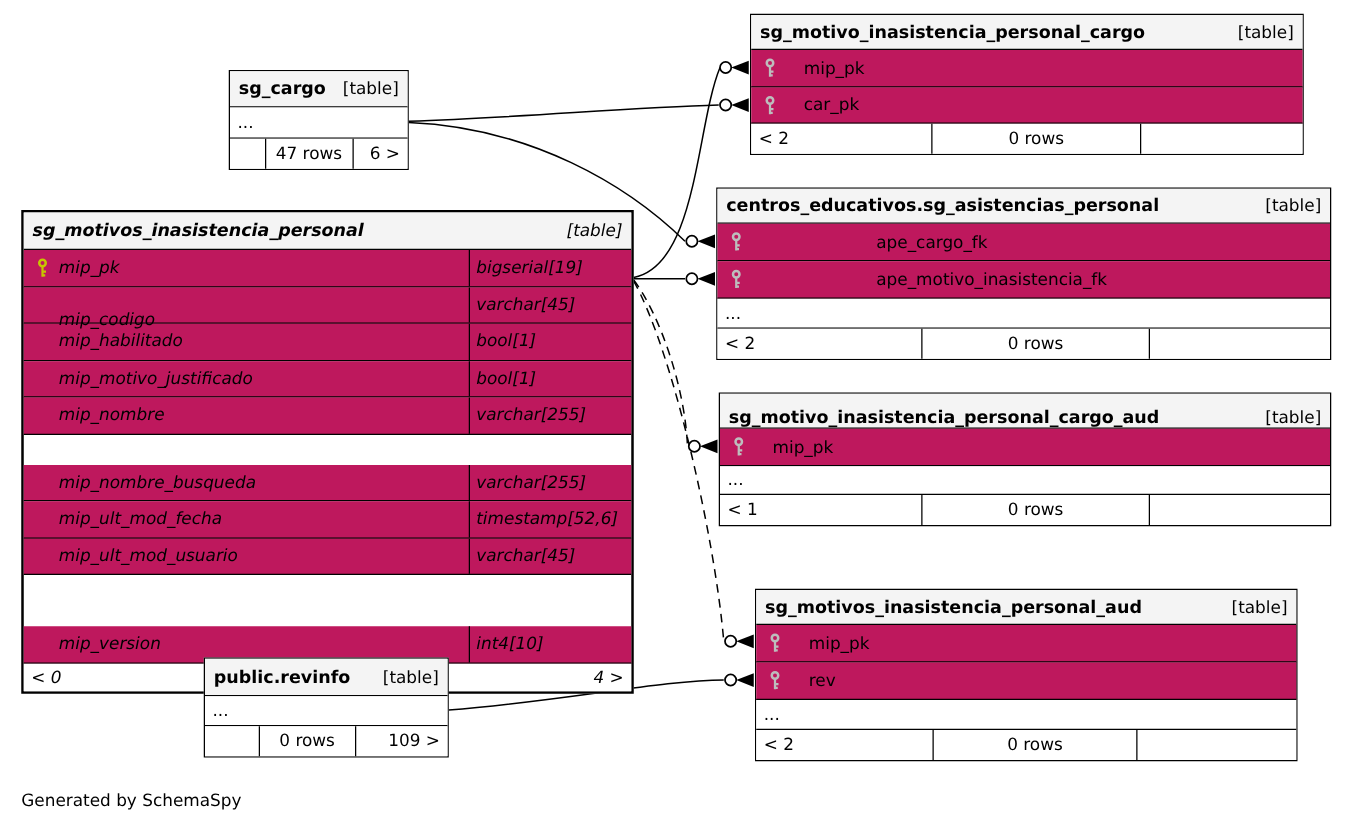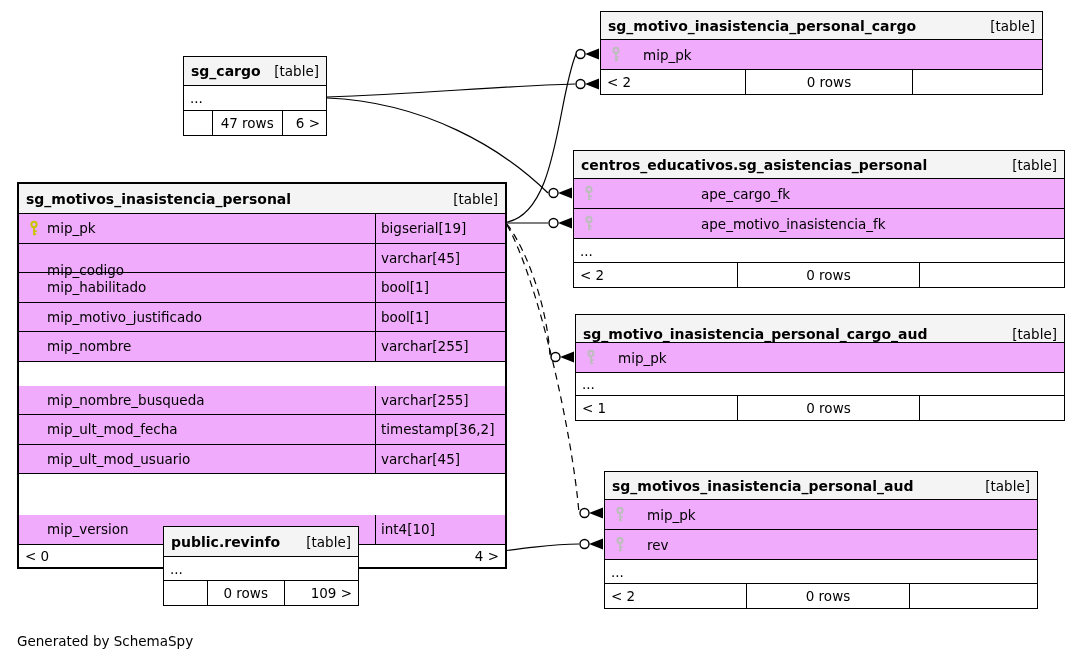--- a/index.html
+++ b/index.html
@@ -16,21 +16,21 @@
   .tbl.emph{border-width:2px;}
   .tbl-header{
     background:#f4f4f4;border-bottom:1px solid #000;
     display:flex;justify-content:space-between;align-items:center;
     padding:0 7px;box-sizing:border-box;white-space:nowrap;
   }
   .tbl-title{font-weight:bold;font-size:14px;}
   .tbl-tag{font-size:13.5px;padding-left:12px;}
   .trow{
     border-bottom:1px solid #000;display:flex;align-items:center;
-    box-sizing:border-box;padding-left:9px;white-space:nowrap;background:#f0abfc;
+    box-sizing:border-box;padding-left:9px;white-space:nowrap;background:#be185d;
   }
   .icon-slot{width:19px;display:flex;align-items:center;justify-content:flex-start;flex:0 0 19px;}
   .col-name{display:inline-block;}
   .type-cell{
     border-left:1px solid #000;align-self:stretch;display:flex;align-items:center;
     padding-left:5px;box-sizing:border-box;flex:0 0 auto;
   }
   .name-area{display:flex;align-items:center;flex:1 1 auto;align-self:stretch;}
   .ellipsis-row{border-bottom:1px solid #000;display:flex;align-items:center;
     padding-left:6px;box-sizing:border-box;background:#fff;}
@@ -93,20 +93,31 @@
         <div class="name-area">
           <span class="icon-slot">
             <svg width="12" height="17" viewBox="0 0 12 17">
               <circle cx="6" cy="4.4" r="2.6" fill="none" stroke="#bdbdbd" stroke-width="2"></circle>
               <path d="M6,7 L6,15.3 M6,11.2 L8.8,11.2 M6,14.2 L8.2,14.2" stroke="#bdbdbd" stroke-width="1.8" fill="none"></path>
             </svg>
           </span>
           <span class="col-name" style="margin-left: 14px;">mip_pk</span>
         </div>
       </div>
+      <div class="trow" style="height: 29px;">
+        <div class="name-area">
+          <span class="icon-slot">
+            <svg width="12" height="17" viewBox="0 0 12 17">
+              <circle cx="6" cy="4.4" r="2.6" fill="none" stroke="#bdbdbd" stroke-width="2"></circle>
+              <path d="M6,7 L6,15.3 M6,11.2 L8.8,11.2 M6,14.2 L8.2,14.2" stroke="#bdbdbd" stroke-width="1.8" fill="none"></path>
+            </svg>
+          </span>
+          <span class="col-name" style="margin-left: 14px;">car_pk</span>
+        </div>
+      </div>
       <div class="tfooter" style="height: 24px;">
         <div class="fcell left" style="width: 146px;">&lt; 2</div>
         <div class="fcell center" style="width: 167px;">0 rows</div>
         <div class="fcell right" style="width: 130px;"></div>
       </div>
     </div>
     <div class="tbl" style="left: 573px; top: 150px; width: 492px;">
       <div class="tbl-header" style="height: 28px;">
         <span class="tbl-title">centros_educativos.sg_asistencias_personal</span>
         <span class="tbl-tag">[table]</span>
@@ -133,21 +144,21 @@
           <span class="col-name" style="margin-left: 99px;">ape_motivo_inasistencia_fk</span>
         </div>
       </div>
       <div class="ellipsis-row" style="height: 24px;">...</div>
       <div class="tfooter" style="height: 24px;">
         <div class="fcell left" style="width: 165px;">&lt; 2</div>
         <div class="fcell center" style="width: 182px;">0 rows</div>
         <div class="fcell right" style="width: 145px;"></div>
       </div>
     </div>
-    <div class="tbl emph" style="left: 17px; top: 182px; width: 490px;">
+    <div class="tbl emph" style="left: 17px; top: 168px; width: 490px; font-style: italic;">
       <div class="tbl-header" style="height: 30px;">
         <span class="tbl-title">sg_motivos_inasistencia_personal</span>
         <span class="tbl-tag">[table]</span>
       </div>
       <div class="trow" style="height: 29.5px;">
         <div class="name-area" style="flex: 0 0 347px;">
           <span class="icon-slot">
             <svg width="12" height="17" viewBox="0 0 12 17">
               <circle cx="6" cy="4.4" r="2.6" fill="none" stroke="#c6c600" stroke-width="2"></circle>
               <path d="M6,7 L6,15.3 M6,11.2 L8.8,11.2 M6,14.2 L8.2,14.2" stroke="#c6c600" stroke-width="1.8" fill="none"></path>
@@ -190,21 +201,21 @@
           <span class="icon-slot"></span>
           <span class="col-name" style="margin-left: 0px;">mip_nombre_busqueda</span>
         </div>
         <div class="type-cell" style="width: 130px;">varchar[255]</div>
       </div>
       <div class="trow" style="height: 29.5px;">
         <div class="name-area" style="flex: 0 0 347px;">
           <span class="icon-slot"></span>
           <span class="col-name" style="margin-left: 0px;">mip_ult_mod_fecha</span>
         </div>
-        <div class="type-cell" style="width: 130px;">timestamp[36,2]</div>
+        <div class="type-cell" style="width: 130px;">timestamp[52,6]</div>
       </div>
       <div class="trow" style="height: 29.5px;">
         <div class="name-area" style="flex: 0 0 347px;">
           <span class="icon-slot"></span>
           <span class="col-name" style="margin-left: 0px;">mip_ult_mod_usuario</span>
         </div>
         <div class="type-cell" style="width: 130px;">varchar[45]</div>
       </div>
       <div class="trow" style="height: 29.5px; margin-top: 41px;">
         <div class="name-area" style="flex: 0 0 347px;">

